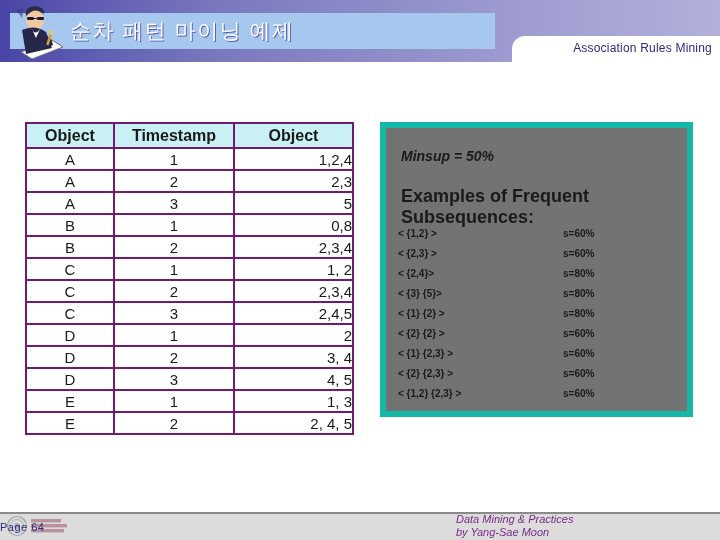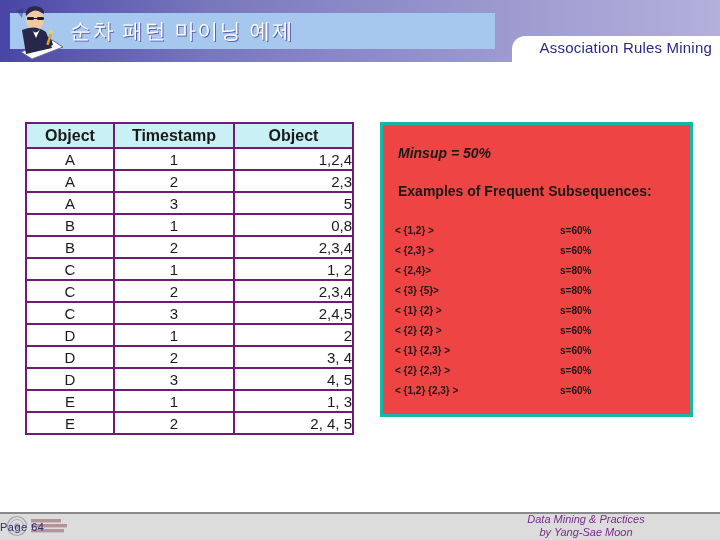--- a/index.html
+++ b/index.html
@@ -49,21 +49,21 @@
     width: 208px; height: 26px;
     background: #ffffff;
     border-top-left-radius: 13px;
   }
   #topright-label {
     position: absolute; left: 512px; top: 39px;
     width: 200px; height: 18px;
     line-height: 18px;
     text-align: right;
     color: #2a2a86;
-    font-size: 15px;
+    font-size: 12px;
     letter-spacing: 0.2px;
     white-space: nowrap;
   }
 
   
   #events-table {
     position: absolute; left: 25px; top: 122px;
     width: 327px;
     border-collapse: collapse;
     table-layout: fixed;
@@ -86,31 +86,31 @@
   #events-table td.c-ts    { text-align: center; width: 120px; font-weight: normal; }
   #events-table td.c-ev    { text-align: right; padding-left: 5px; width: 119px; font-weight: normal; }
   #events-table col.w1 { width: 88px; }
   #events-table col.w2 { width: 120px; }
   #events-table col.w3 { width: 119px; }
 
   
   #minsup-box {
     position: absolute; left: 380px; top: 122px;
     width: 313px; height: 295px;
-    border: 3px solid #14b8a6;
-    background: #ef4444;
+    border: 6px solid #14b8a6;
+    background: #737373;
   }
   #minsup-line {
     position: absolute; left: 15px; top: 20px;
     font-size: 14px; font-style: italic; font-weight: bold;
     color: #1a1a1a;
   }
   #examples-title {
     position: absolute; left: 15px; top: 58px;
-    font-size: 14px; font-weight: bold;
+    font-size: 18px; font-weight: bold;
     color: #1a1a1a;
   }
   #seq-list {
     position: absolute; left: 12px; top: 96px;
     width: 290px;
   }
   .seq-row {
     display: flex;
     height: 20px;
     line-height: 20px;
@@ -135,21 +135,21 @@
   #page-number {
     position: absolute; left: 0; top: 521px;
     width: 720px;
     font-size: 11px;
     color: #2b2b7a;
     letter-spacing: 0.5px;
   }
   #footer-credit {
     position: absolute; right: 4px; top: 513px;
     width: 260px;
-    text-align: center;
+    text-align: left;
     font-size: 11px;
     font-style: italic;
     color: #7a2a8a;
     line-height: 13px;
   }
   .credit-line { display: block; white-space: nowrap; }
 </style>
 </head>
 <body>
 

